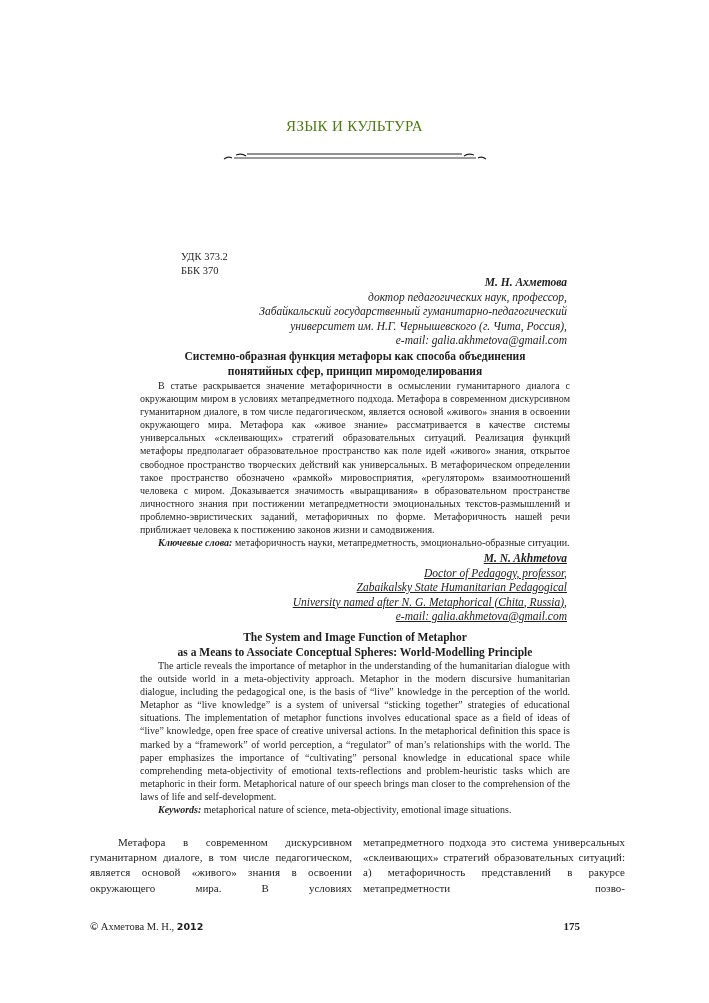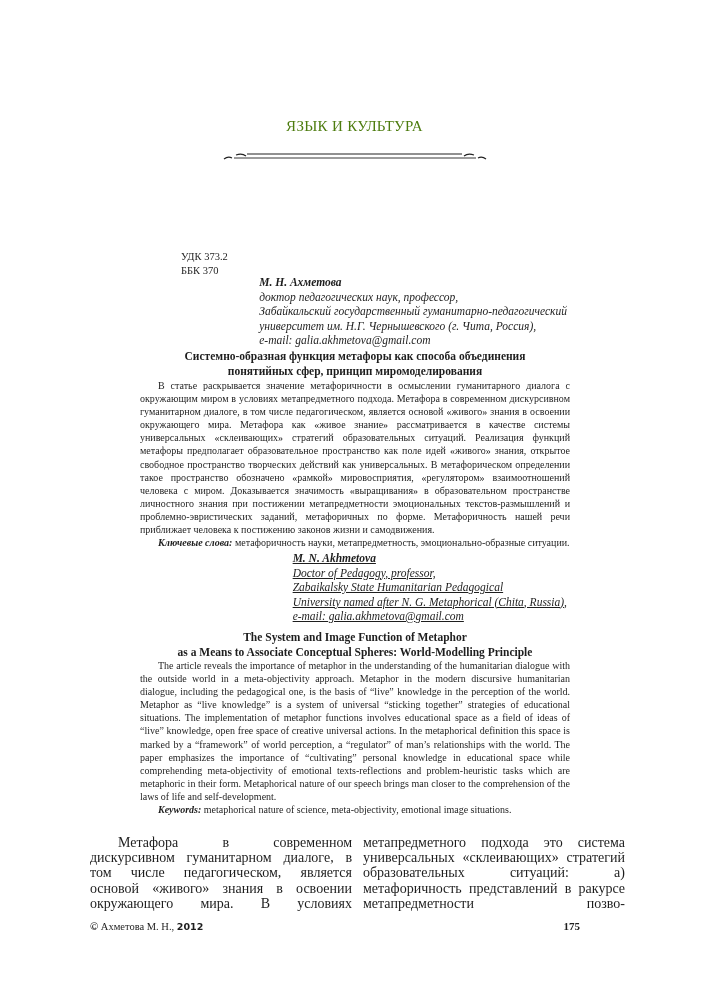--- a/index.html
+++ b/index.html
@@ -9,41 +9,41 @@
       color: #1e1e1e;
     }
     .abs { position: absolute; }
     .section-title {
       left: 0; width: 709px; top: 118px; text-align: center;
       font-size: 15px; letter-spacing: 0.3px; color: #4d7c0f;
     }
     .ornament { left: 222px; top: 150px; width: 266px; height: 14px; }
     .codes { left: 140px; top: 250px; font-size: 10.5px; line-height: 14px; margin-left: 41px; }
     .author-block {
-      right: 142px; top: 275px; 
+      right: 142px; top: 275px; text-align: right;
       font-size: 11.5px; line-height: 14.5px; font-style: italic;
     }
     .author-name { font-weight: bold; }
     .article-title {
       left: 140px; width: 430px; top: 349px; text-align: center;
       font-size: 11.5px; line-height: 14.5px; font-weight: bold;
     }
     .abstract {
       left: 140px; width: 430px; font-size: 10px; line-height: 13.1px;
       text-align: justify; text-align-last: left;
     }
     .abstract p { margin: 0; text-indent: 18px; }
     .abstract .kw { margin: 0; text-indent: 18px; }
     .kw-label { font-weight: bold; font-style: italic; }
     .abstract-ru { top: 379px; }
     .author-en { top: 551px; text-decoration: underline; }
     .article-title-en { top: 630px; }
     .abstract-en { top: 659px; }
     .col {
-      top: 835px; width: 262px; font-size: 14px; line-height: 15.2px;
+      top: 835px; width: 262px; font-size: 11px; line-height: 15.2px;
       text-align: justify; text-align-last: justify;
     }
     .col p { margin: 0; }
     .col-left { left: 90px; }
     .col-left p { text-indent: 28px; }
     .col-right { left: 363px; }
     .copyright { left: 90px; top: 920px; font-size: 10.5px; }
     .copyright .year { font-weight: bold; font-family: "DejaVu Sans", sans-serif; font-size: 9.5px; text-align: right; }
     .copy-icon { font-weight: bold; font-size: 11px; }
     .page-num { right: 129px; top: 920px; font-size: 11px; font-weight: bold; }

